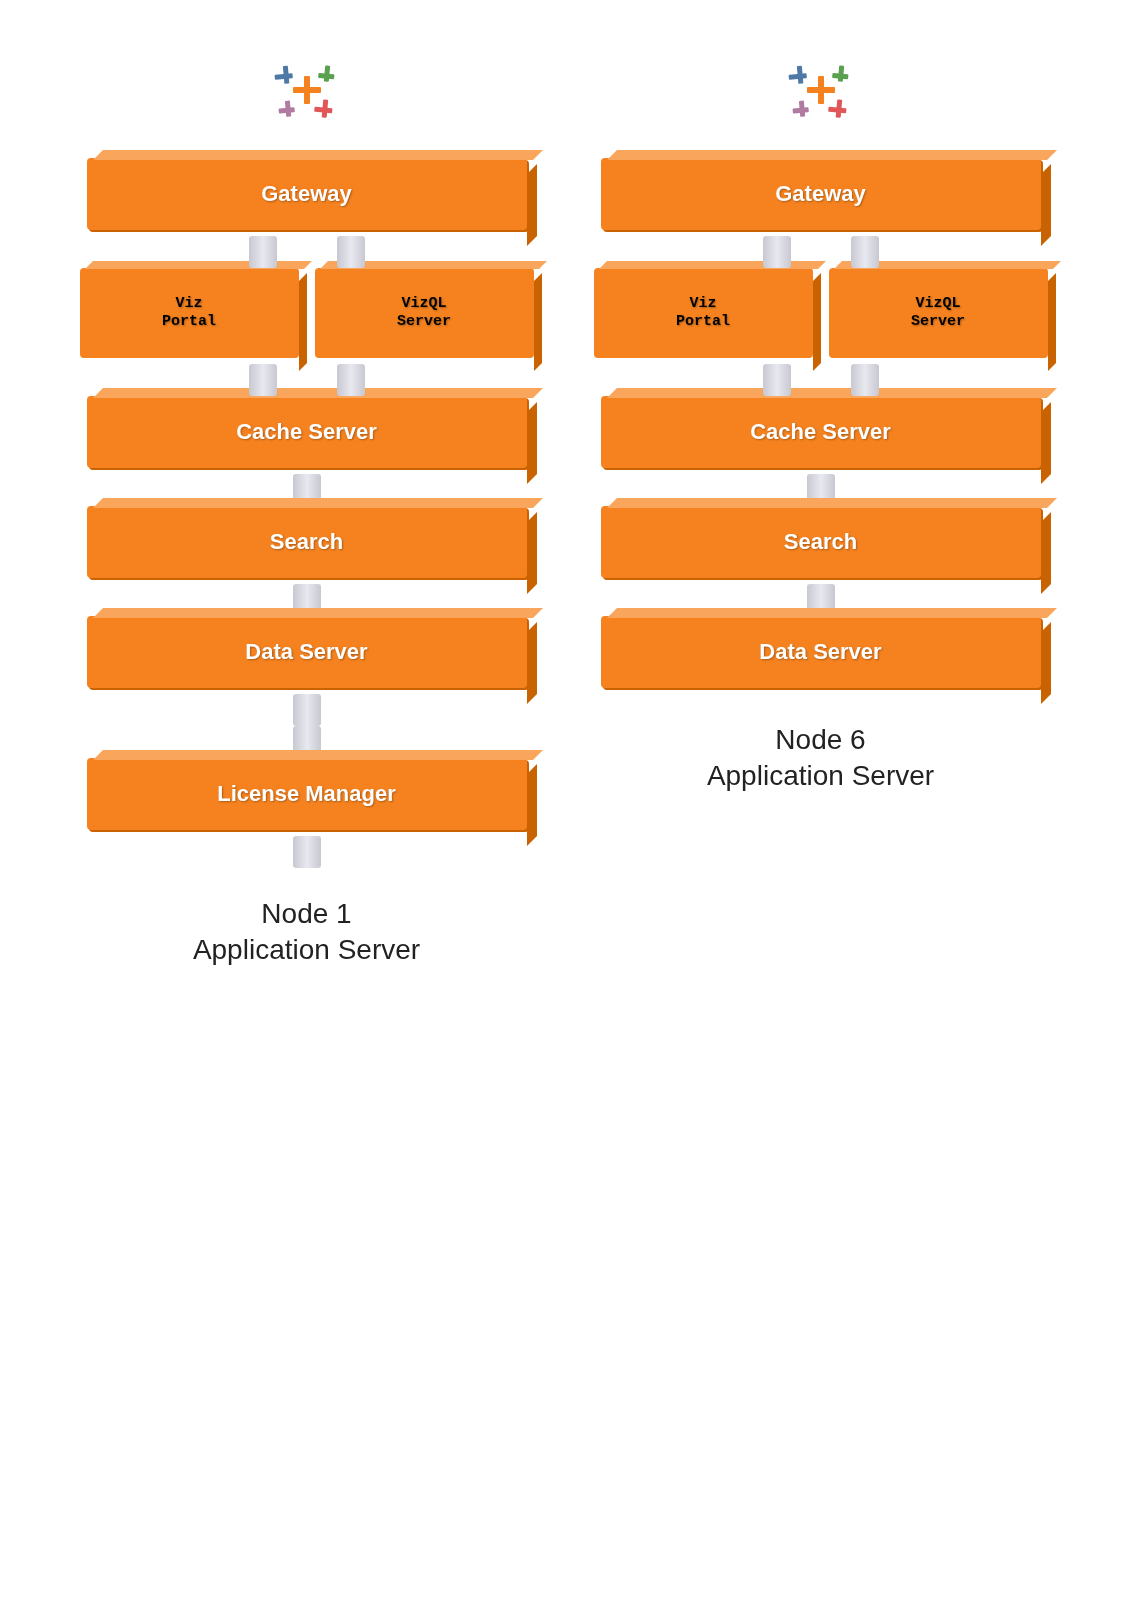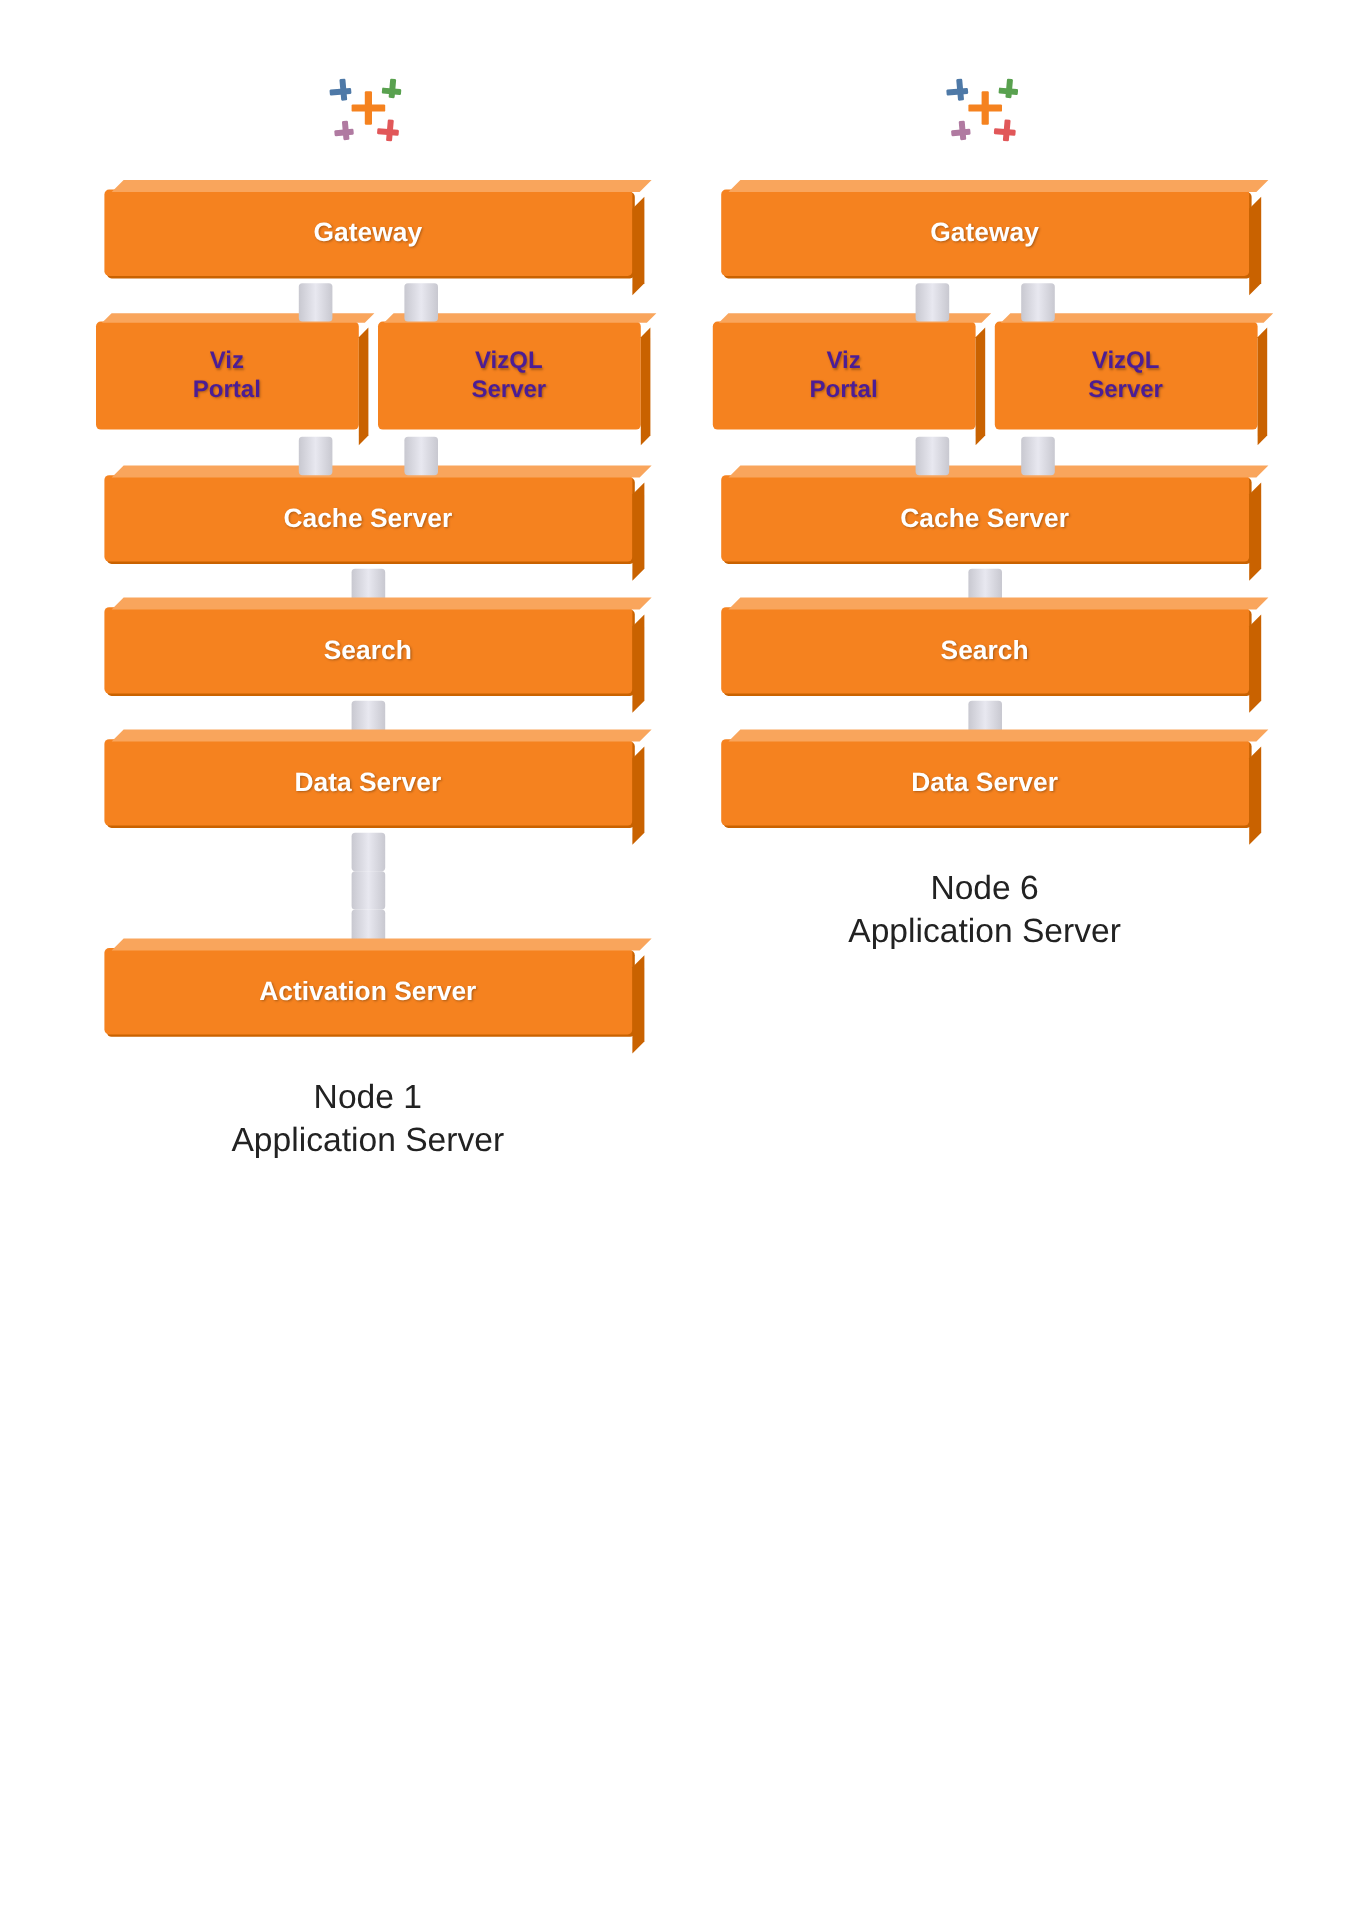--- a/index.html
+++ b/index.html
@@ -127,31 +127,32 @@
     .dual-block {
       flex: 1;
       position: relative;
     }
     .dual-face {
       background: #F5821F;
       border-radius: 4px;
       display: flex;
       align-items: center;
       justify-content: center;
-      color: #4c1d95;
+      color: #000000;
       font-weight: bold;
-      font-size: 20px;
+      font-size: 15px;
       text-align: center;
       text-shadow: 1px 1px 2px rgba(0,0,0,0.3);
       position: relative;
       z-index: 2;
       height: 90px;
       width: 100%;
       line-height: 1.2;
       padding: 8px;
+      font-family: Liberation Mono, monospace;
     }
     .dual-face::after {
       content: '';
       position: absolute;
       right: -8px;
       top: 5px;
       width: 8px;
       height: 100%;
       background: #c96200;
       transform: skewY(-45deg);
@@ -262,30 +263,30 @@
 
     <div class="connector-single">
       <div class="pillar-single"></div>
     </div>
 
 
     <div class="connector-single">
       <div class="pillar-single"></div>
     </div>
 
-
-    <div class="connector-single">
-      <div class="pillar-single"></div>
-    </div>
-
-    <div class="block-wrapper">
-      <div class="block-3d">
-        <div class="block-face">Activation Server</div>
-      </div>
-    </div>
+    <div class="block-wrapper">
+      <div class="block-3d">
+        <div class="block-face">License Manager</div>
+      </div>
+    </div>
+
+    <div class="connector-single">
+      <div class="pillar-single"></div>
+    </div>
+
 
     <div class="node-label">
       <span>Node 1</span><br>
       <span>Application Server</span>
     </div>
   </div>
 
   <div class="node-column">
 
     <div class="logo-container">

